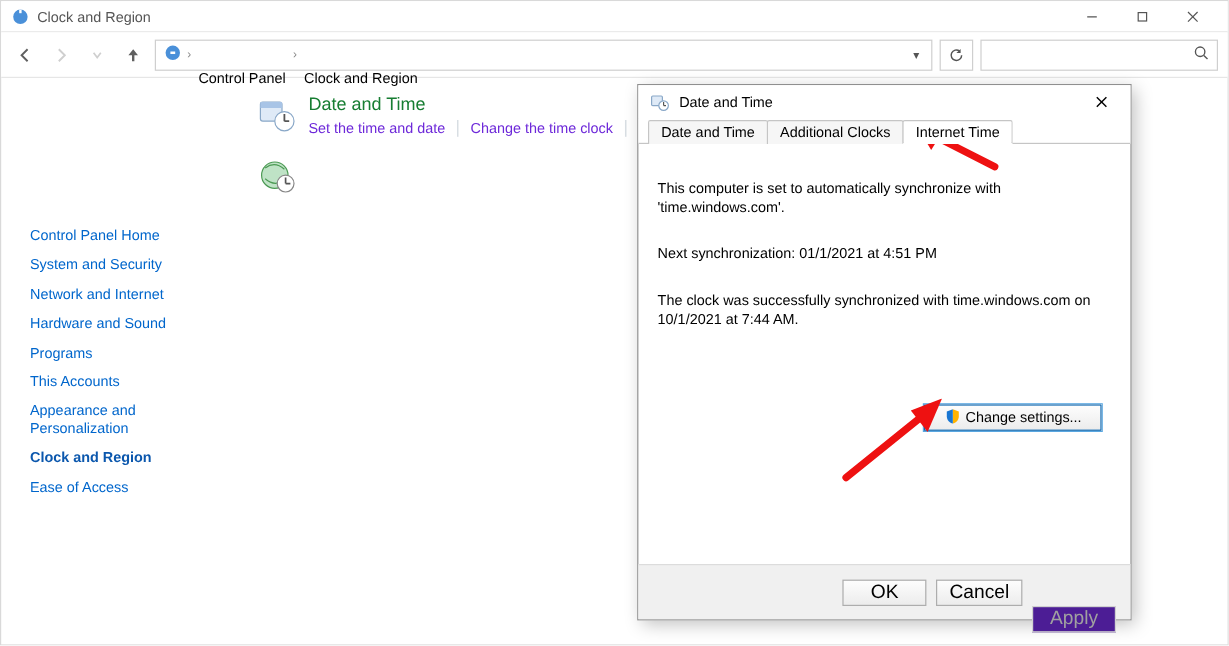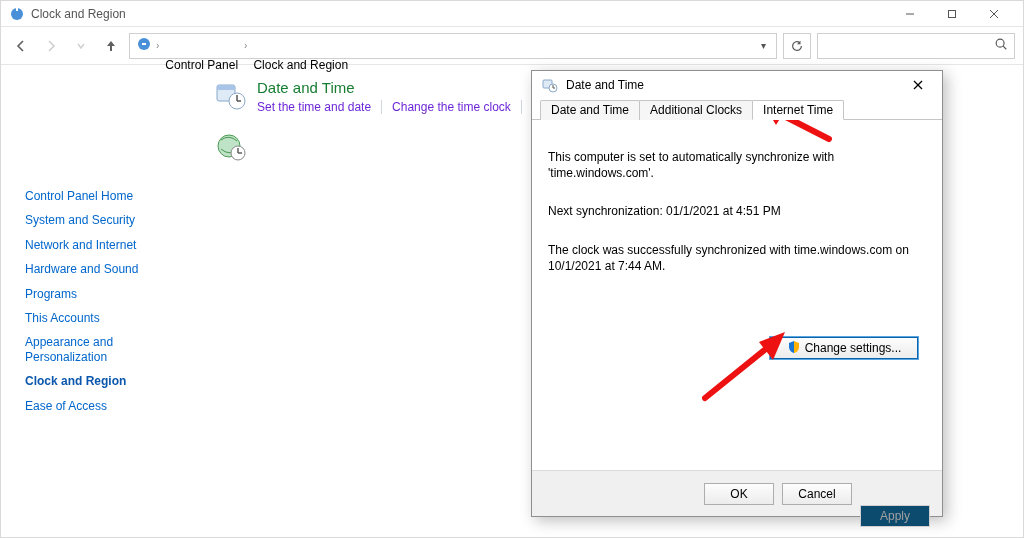--- a/index.html
+++ b/index.html
@@ -227,25 +227,25 @@
     border-top: 1px solid #dcdcdc;
     display:flex; align-items:center; justify-content:flex-end;
     gap: 8px;
     padding: 0 12px;
   }
   .dlg-btn {
     min-width: 70px; height: 22px;
     padding: 0 10px;
     border: 1px solid #adadad;
     background: linear-gradient(#fdfdfd,#ececec);
-    font-size:12px;
+    font-size:16px;
     display:flex;align-items:center;justify-content:center;text-align:right;
   }
   .dlg-btn.disabled {
-    color:#a0a0a0; border-color:#d0d0d0; background:#0c4a6e;margin-top:44px;
+    color:#a0a0a0; border-color:#d0d0d0; background:#4c1d95;margin-top:44px;
   }
 
   
   .arrow {
     position:absolute;
     pointer-events:none;
   }
   .arrow svg { display:block; }
 
   

